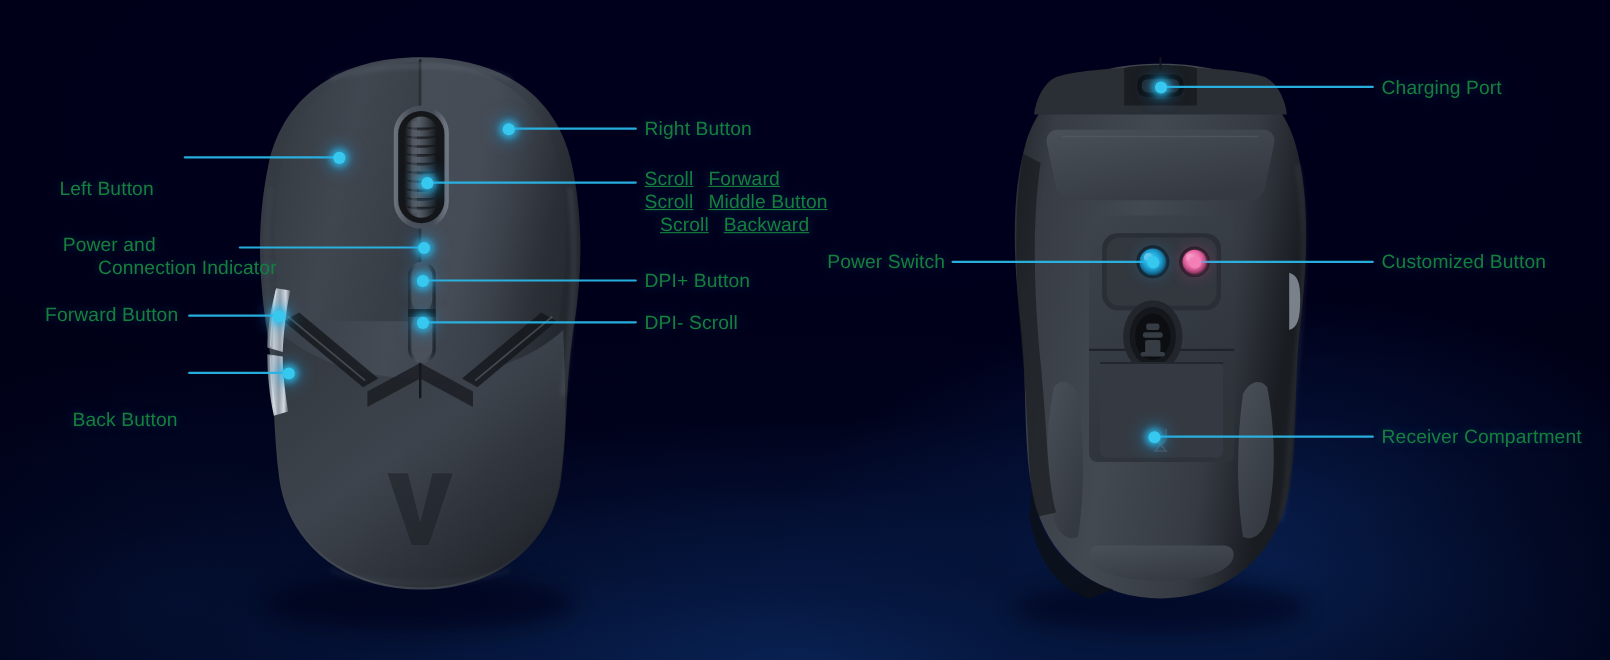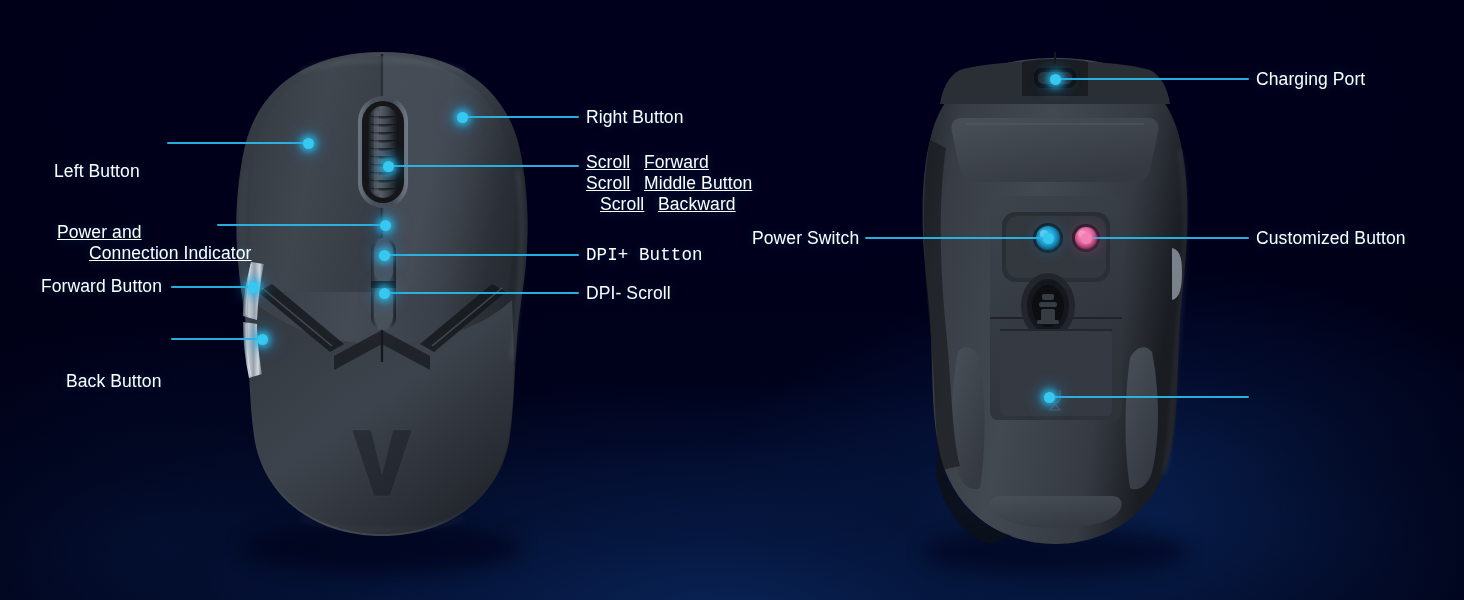--- a/index.html
+++ b/index.html
@@ -73,21 +73,21 @@
     top: 0;
     width: 1464px;
     height: 600px;
     overflow: visible;
   }
   svg.layer.lines { pointer-events: none; }
 
   
   .label {
     position: absolute;
-    color: #ffffff;
+    color: #15803d;
     font-size: 17.5px;
     font-family: "Liberation Sans", sans-serif;
     letter-spacing: 0.1px;
     white-space: nowrap;
     line-height: 21px;
     text-shadow: 0 0 10px rgba(42,183,232,0.28);
   }
   .label .l2 { display: block; margin-left: 32px; }
   .scroll-rows { display: block; }
   .scroll-row {
@@ -429,21 +429,21 @@
   <div class="dot" style="left:388px; top:166px;"></div>
   <div class="dot" style="left:384px; top:255px;"></div>
   <div class="dot" style="left:384px; top:293px;"></div>
   <div class="dot" style="left:1055px; top:79px;"></div>
   <div class="dot" style="left:1048px; top:238px;"></div>
   <div class="dot pink" style="left:1086px; top:238px;"></div>
   <div class="dot" style="left:1049px; top:397px;"></div>
 
   <div class="label" style="left:54px; top:133px;margin-top:28px;">Left Button</div>
 
-  <div class="label" style="left:57px; top:222px;text-decoration:underline;">
+  <div class="label" style="left:57px; top:212px;">
     <span class="l1">Power and</span>
     <span class="l2">Connection Indicator</span>
   </div>
 
   <div class="label" style="left:41px; top:276px;">Forward Button</div>
 
   <div class="label" style="left:66px; top:328px;margin-top:43px;">Back Button</div>
 
   <div class="label" style="left:586px; top:107px;">Right Button</div>
 
@@ -455,24 +455,25 @@
     <span class="scroll-row">
       <span class="c1">Scroll</span>
       <span class="c2">Middle Button</span>
     </span>
     <span class="scroll-row indent">
       <span class="c1">Scroll</span>
       <span class="c2">Backward</span>
     </span>
   </div>
 
-  <div class="label" style="left:586px; top:245px;font-family:Liberation Mono, monospace;">DPI+ Button</div>
+  <div class="label" style="left:586px; top:245px;">DPI+ Button</div>
 
   <div class="label" style="left:586px; top:283px;">DPI- Scroll</div>
 
   <div class="label" style="left:1256px; top:69px;">Charging Port</div>
 
   <div class="label" style="left:752px; top:228px;">Power Switch</div>
 
   <div class="label" style="left:1256px; top:228px;">Customized Button</div>
 
+  <div class="label" style="left:1256px; top:387px;">Receiver Compartment</div>
 
 </div>
 
 </body></html>

